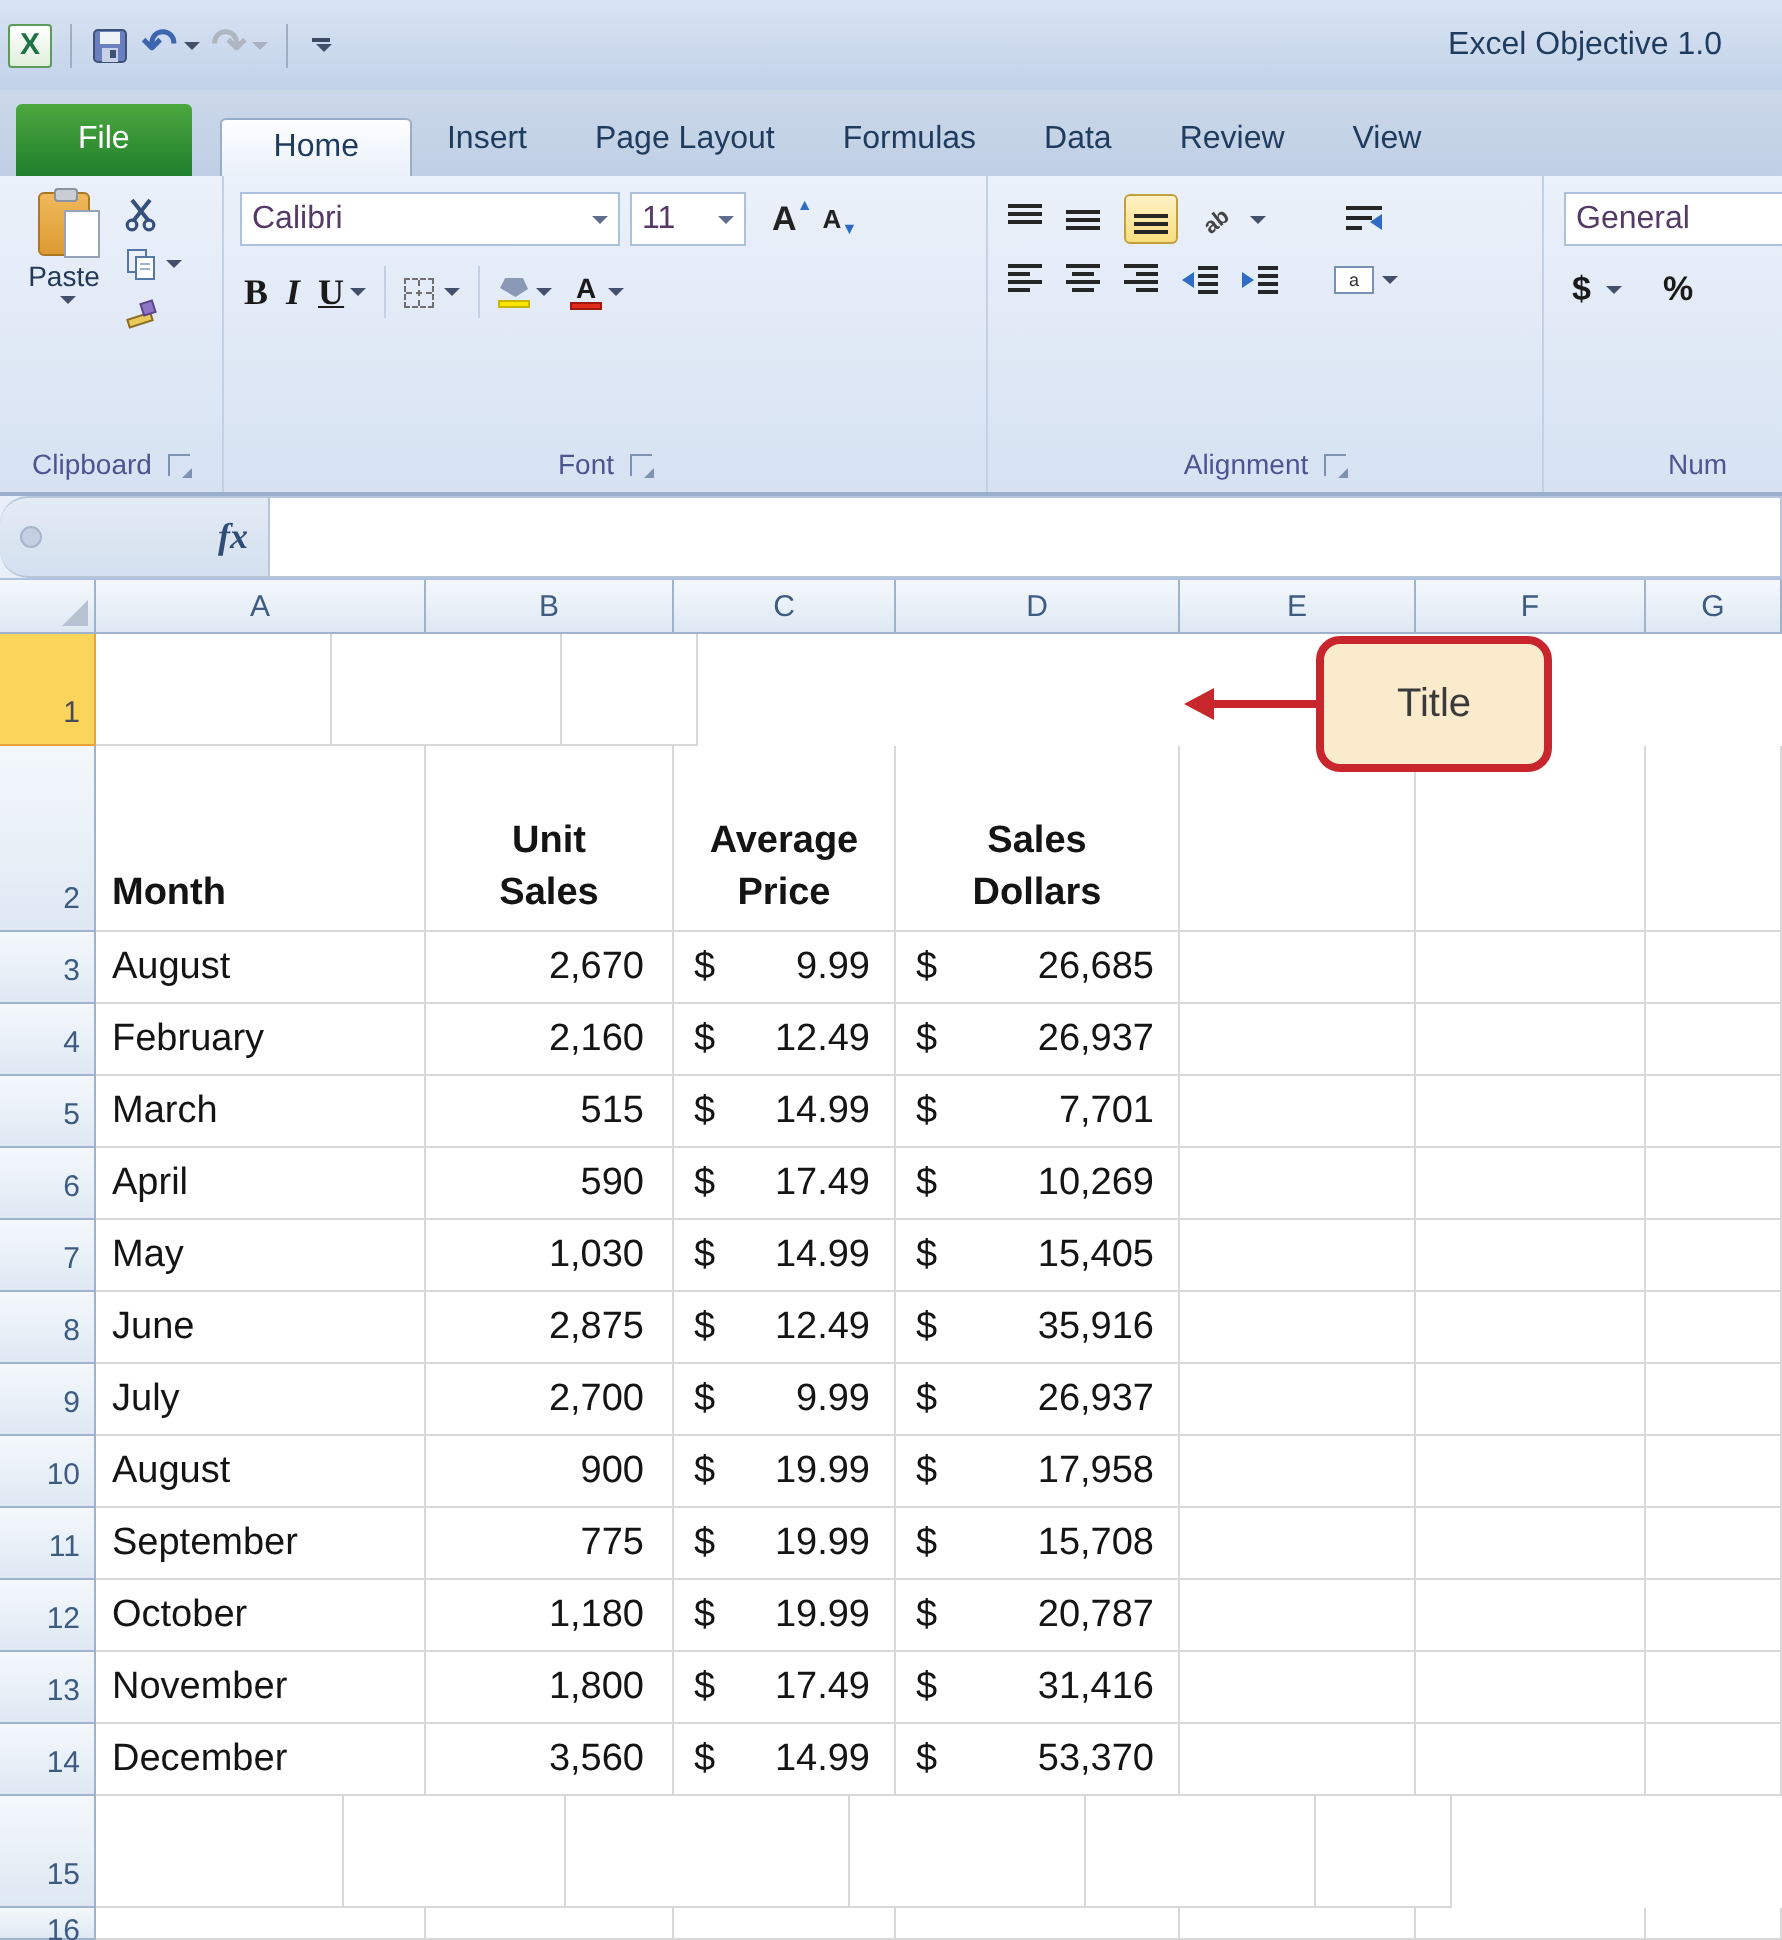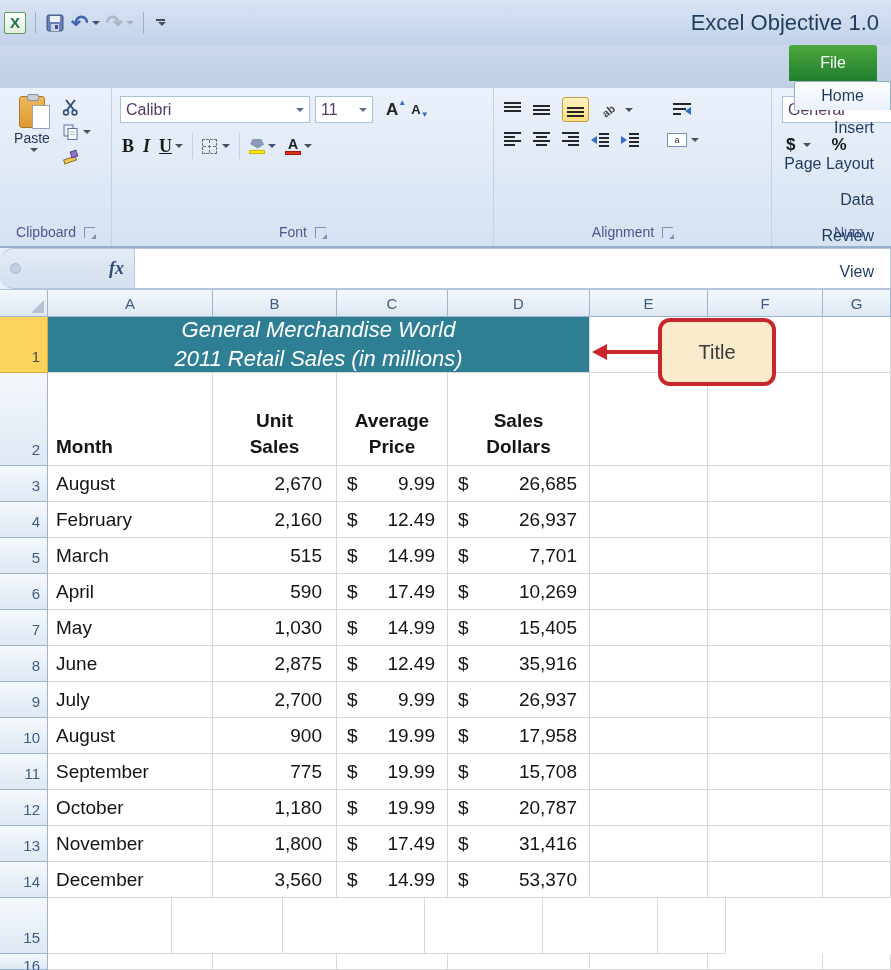--- a/index.html
+++ b/index.html
@@ -11,24 +11,24 @@
   .qat { display:flex; align-items:center; gap:6px; }
   .xl-logo { width:22px; height:22px; border:1px solid #5E9A5B; background:linear-gradient(#fff,#DFEFDB); color:#1F7244; font-weight:bold; font-size:15px; display:flex; align-items:center; justify-content:center; border-radius:2px;}
   .qsep { width:1px; height:22px; background:#9FAEC4; margin:0 3px; }
   .qbtn { display:flex; align-items:center; }
   .undo-glyph { font-size:21px; font-weight:bold; color:#3E66B0; line-height:18px; }
   .redo-glyph { font-size:21px; font-weight:bold; color:#AEB6C2; line-height:18px; }
   .caret { width:0; height:0; border-left:4px solid transparent; border-right:4px solid transparent; border-top:4px solid #44506B; display:inline-block; margin-left:3px; }
   .caret.dim { border-top-color:#A9B2C2; }
   .qat-custom { display:flex; flex-direction:column; align-items:center; gap:1px; margin-left:2px;}
   .qat-custom b { width:9px; height:2px; background:#3A4964; }
-  .win-title { margin-left:auto; margin-right:2px; color:#1F3B5E; font-size:22px; }
-
-  
-  .tabbar { height:43px; background:linear-gradient(#CBD8EA,#C0CFE4); display:flex; align-items:flex-end; padding-left:8px; position:relative;flex-direction:column; }
+  .win-title { margin-left:auto; margin-right:20px; color:#1F3B5E; font-size:16px; }
+
+  
+  .tabbar { height:43px; background:linear-gradient(#CBD8EA,#C0CFE4); display:flex; align-items:flex-end; padding-left:8px; position:relative; }
   .tab { font-size:16px; color:#1F3B5E; padding:9px 17px; cursor:default; }
   .tab.file { background:linear-gradient(#4DA83F,#1F7F2C); color:#fff; border-radius:3px 3px 0 0; padding:9px 31px; margin-right:14px; }
   .tab.active { background:linear-gradient(#FDFEFF,#EAF1FA); border:1px solid #98ADC8; border-bottom:none; border-radius:3px 3px 0 0; padding:5px 26px; }
 
   
   .ribbon { height:160px; background:linear-gradient(#EBF1FA,#D6E2F2); border-bottom:2px solid #98AECB; display:flex; }
   .rgroup { display:flex; flex-direction:column; border-right:1px solid #C2D1E4; }
   .rg-content { flex:1; padding:6px 6px 0 6px; }
   .rg-label { height:24px; display:flex; align-items:center; justify-content:center; gap:8px; color:#4d5590; font-size:14px; padding-bottom:4px;}
   .launcher { width:11px; height:11px; border-left:1px solid #7E93B1; border-top:1px solid #7E93B1; position:relative; }
@@ -168,20 +168,21 @@
       </span>
   </div>
   <span class="win-title">Excel Objective 1.0</span>
 </div>
 
 <div class="tabbar" id="tabbar">
     <div class="tab file">File</div>
     <div class="tab active">Home</div>
     <div class="tab">Insert</div>
     <div class="tab">Page Layout</div>
+    <div class="tab">Formulas</div>
     <div class="tab">Data</div>
     <div class="tab">Review</div>
     <div class="tab">View</div>
   </div>
 
 <div class="ribbon">
 
   <div class="rgroup g-clip" style="width:112px">
     <div class="rg-content">
       <div class="paste-big">
@@ -377,24 +378,20 @@
       <div class="hdrcell wB">B</div>
       <div class="hdrcell wC">C</div>
       <div class="hdrcell wD">D</div>
       <div class="hdrcell wE">E</div>
       <div class="hdrcell wF">F</div>
       <div class="hdrcell wG">G</div>
     </div>
 
   <div class="srow h-r1">
     <div class="rowhdr r1sel w-hdr">1</div>
-    <div class="title-cell">
-      <div>General Merchandise World</div>
-      <div>2011 Retail Sales (in millions)</div>
-    </div>
     <div class="cell wE"></div>
     <div class="cell wF"></div>
     <div class="cell wG"></div>
   </div>
 
   <div class="srow h-r2">
     <div class="rowhdr w-hdr">2</div>
     <div class="cell wA hdr2 left">Month</div>
     <div class="cell wB hdr2 ctr">
         <span>Unit</span>

